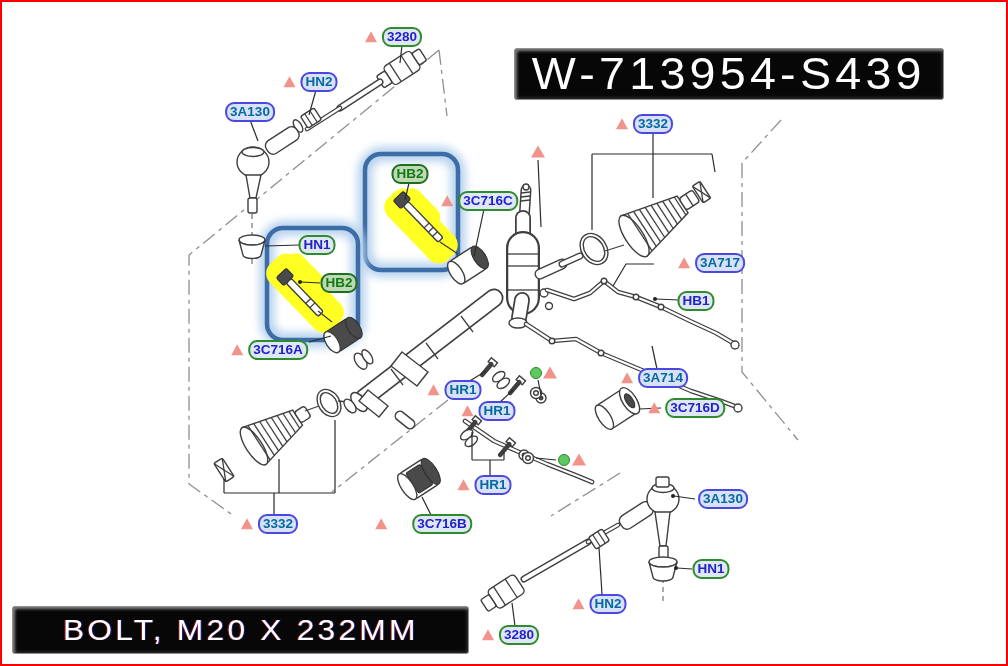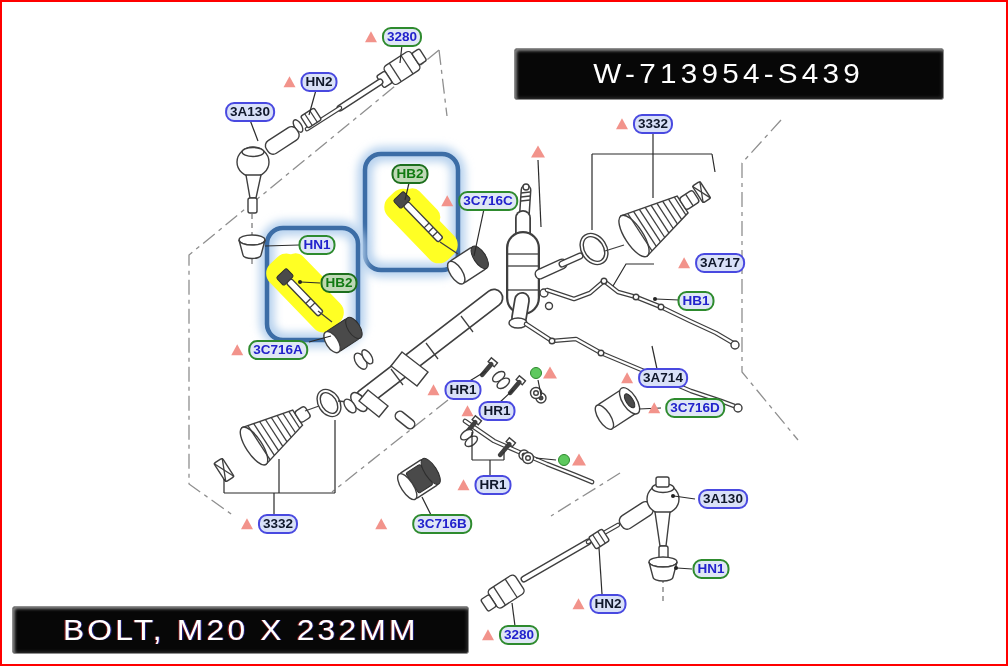--- a/index.html
+++ b/index.html
@@ -23,38 +23,38 @@
   .oring-o{fill:none;stroke:#3f3f3f;stroke-width:4.6;}
   .oring-i{fill:none;stroke:#fff;stroke-width:1.8;}
   .hl-glow{stroke:#b7d2ee;stroke-width:15;fill:none;}
   .hl-line{stroke:#3c6da6;stroke-width:4.5;fill:none;}
 
   
   #label-layer{position:absolute;left:0;top:0;width:100%;height:100%;}
   .part-label{position:absolute;transform:translate(-50%,-50%);cursor:pointer;}
   .part-label .box{display:block;padding:0 3px;border:2px solid;border-radius:9px;
                    font-size:13.5px;font-weight:bold;line-height:16px;white-space:nowrap;}
-  .part-label.blue .box{color:#0f172a;border-color:#4949e0;background:#d9e1f8;}
+  .part-label.blue .box{color:#0369a1;border-color:#4949e0;background:#d9e1f8;}
   .part-label.green .box{color:#2222cc;border-color:#2e8b2e;background:#dfe7f5;}
   .part-label.hb .box{color:#117a11;border-color:#1d6f1d;background:rgba(186,214,176,.92);}
   .tri{position:absolute;left:-17px;top:50%;transform:translateY(-52%);width:0;height:0;
        border-left:6.5px solid transparent;border-right:6.5px solid transparent;
        border-bottom:11px solid #f2938b;}
   .lone-tri{position:absolute;transform:translate(-50%,-55%);width:0;height:0;
        border-left:7px solid transparent;border-right:7px solid transparent;
        border-bottom:12px solid #f2938b;}
   .green-dot{position:absolute;transform:translate(-50%,-50%);width:12px;height:12px;
        border-radius:50%;background:#5ec95e;border:1.5px solid #2c882c;box-sizing:border-box;}
 
   
   .banner{position:absolute;background:#070707;color:#fff;display:flex;align-items:center;
           justify-content:center;border:1px solid #8f8f8f;border-radius:3px;
           box-shadow:inset 2px 2px 3px rgba(150,150,150,.85), inset -2px -2px 3px rgba(35,35,35,1);}
   .banner .txt{transform:scaleX(1.06);white-space:nowrap;font-weight:400;}
-  .banner.top{left:512px;top:46px;width:428px;height:50px;font-size:28px;letter-spacing:4px;}
+  .banner.top{left:512px;top:46px;width:428px;height:50px;font-size:44px;letter-spacing:4px;}
   .banner.bottom{left:10px;top:604px;width:455px;height:46px;font-size:30px;letter-spacing:3px;}
   .banner.bottom .txt{text-shadow:-1px 0 0 rgba(255,40,40,.45),1px 0 0 rgba(60,60,255,.45);}
 </style>
 </head>
 <body>
 
 <div class="stage">
 
   <svg class="drawing" width="1008" height="666" viewBox="0 0 1008 666">
     <defs>

